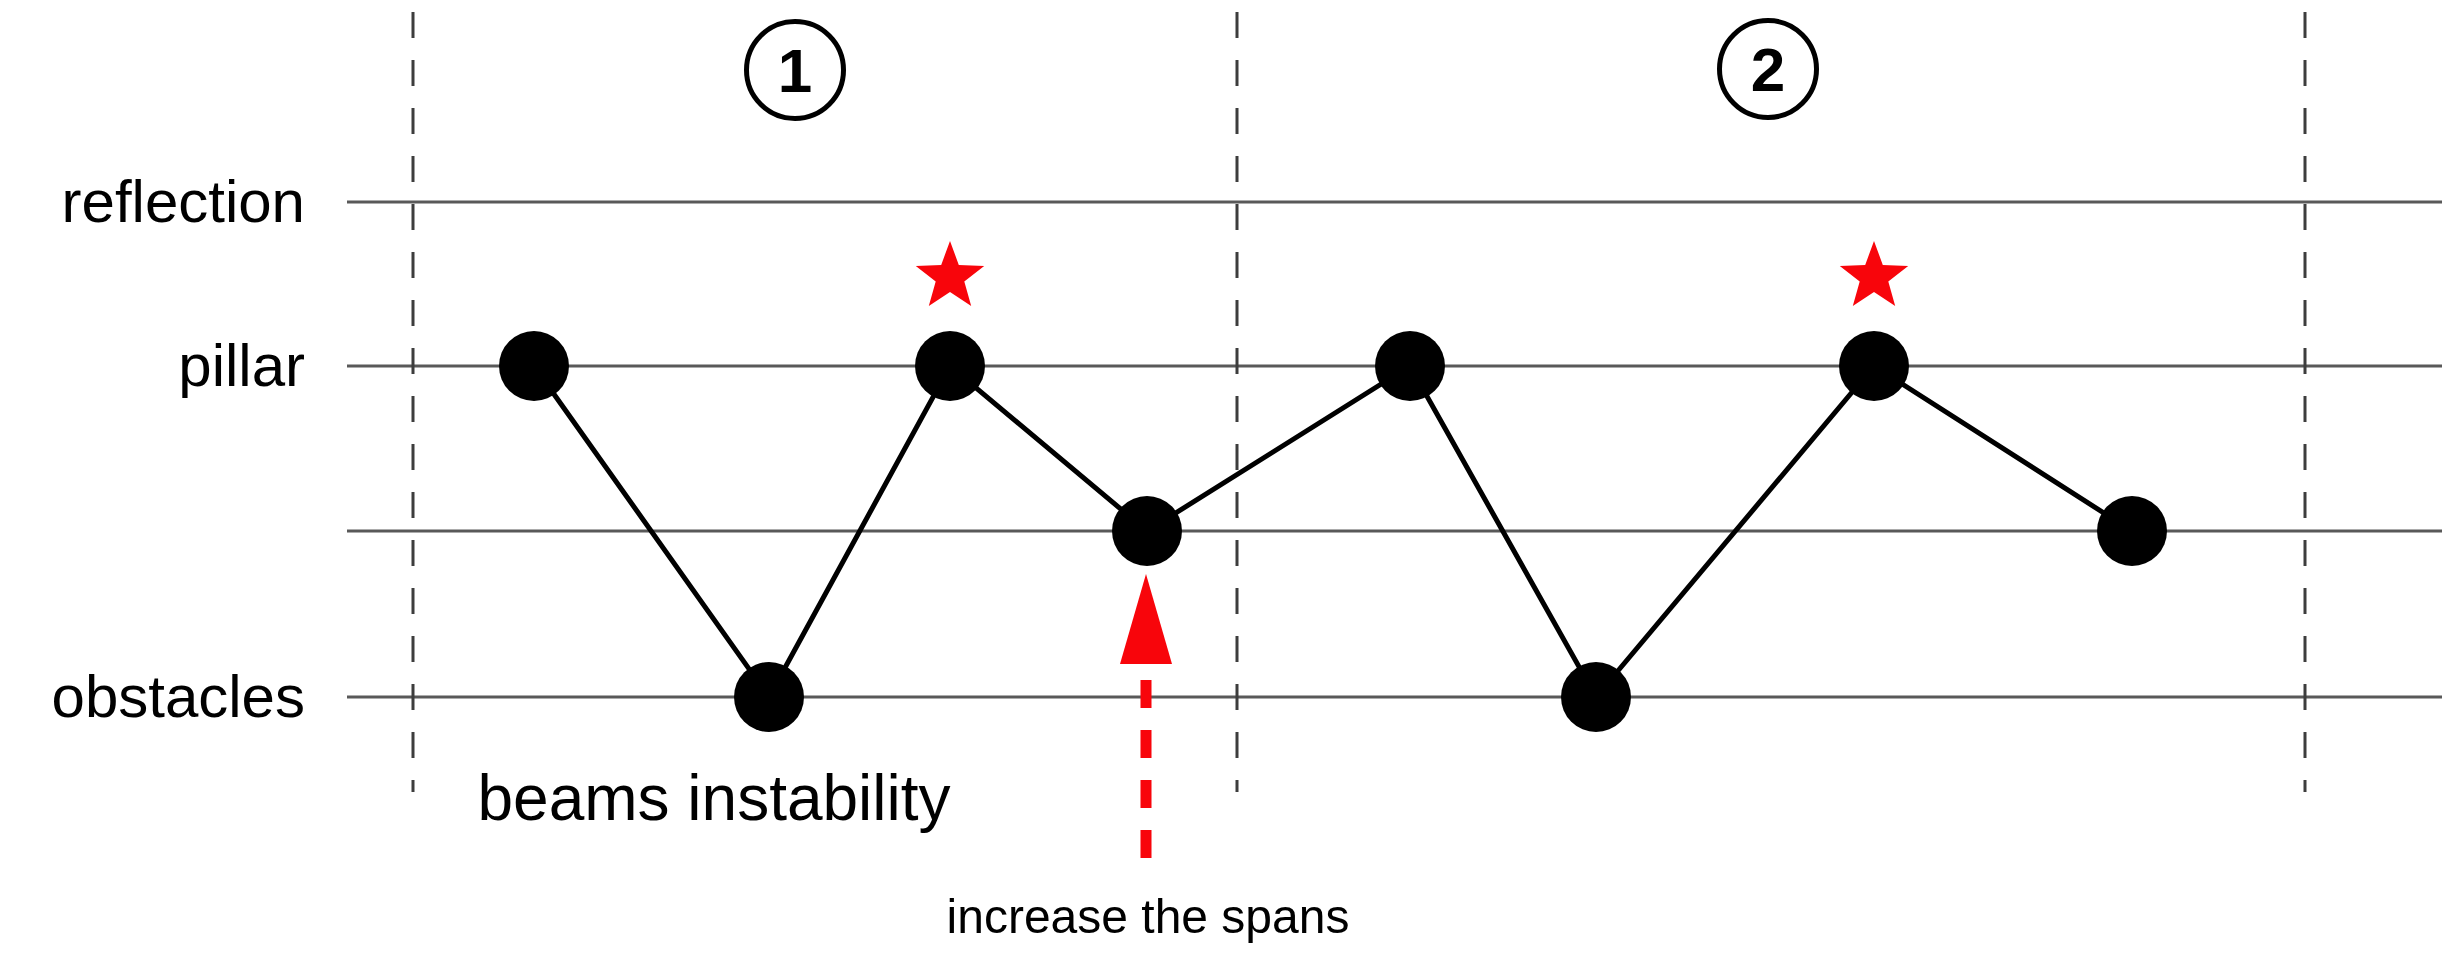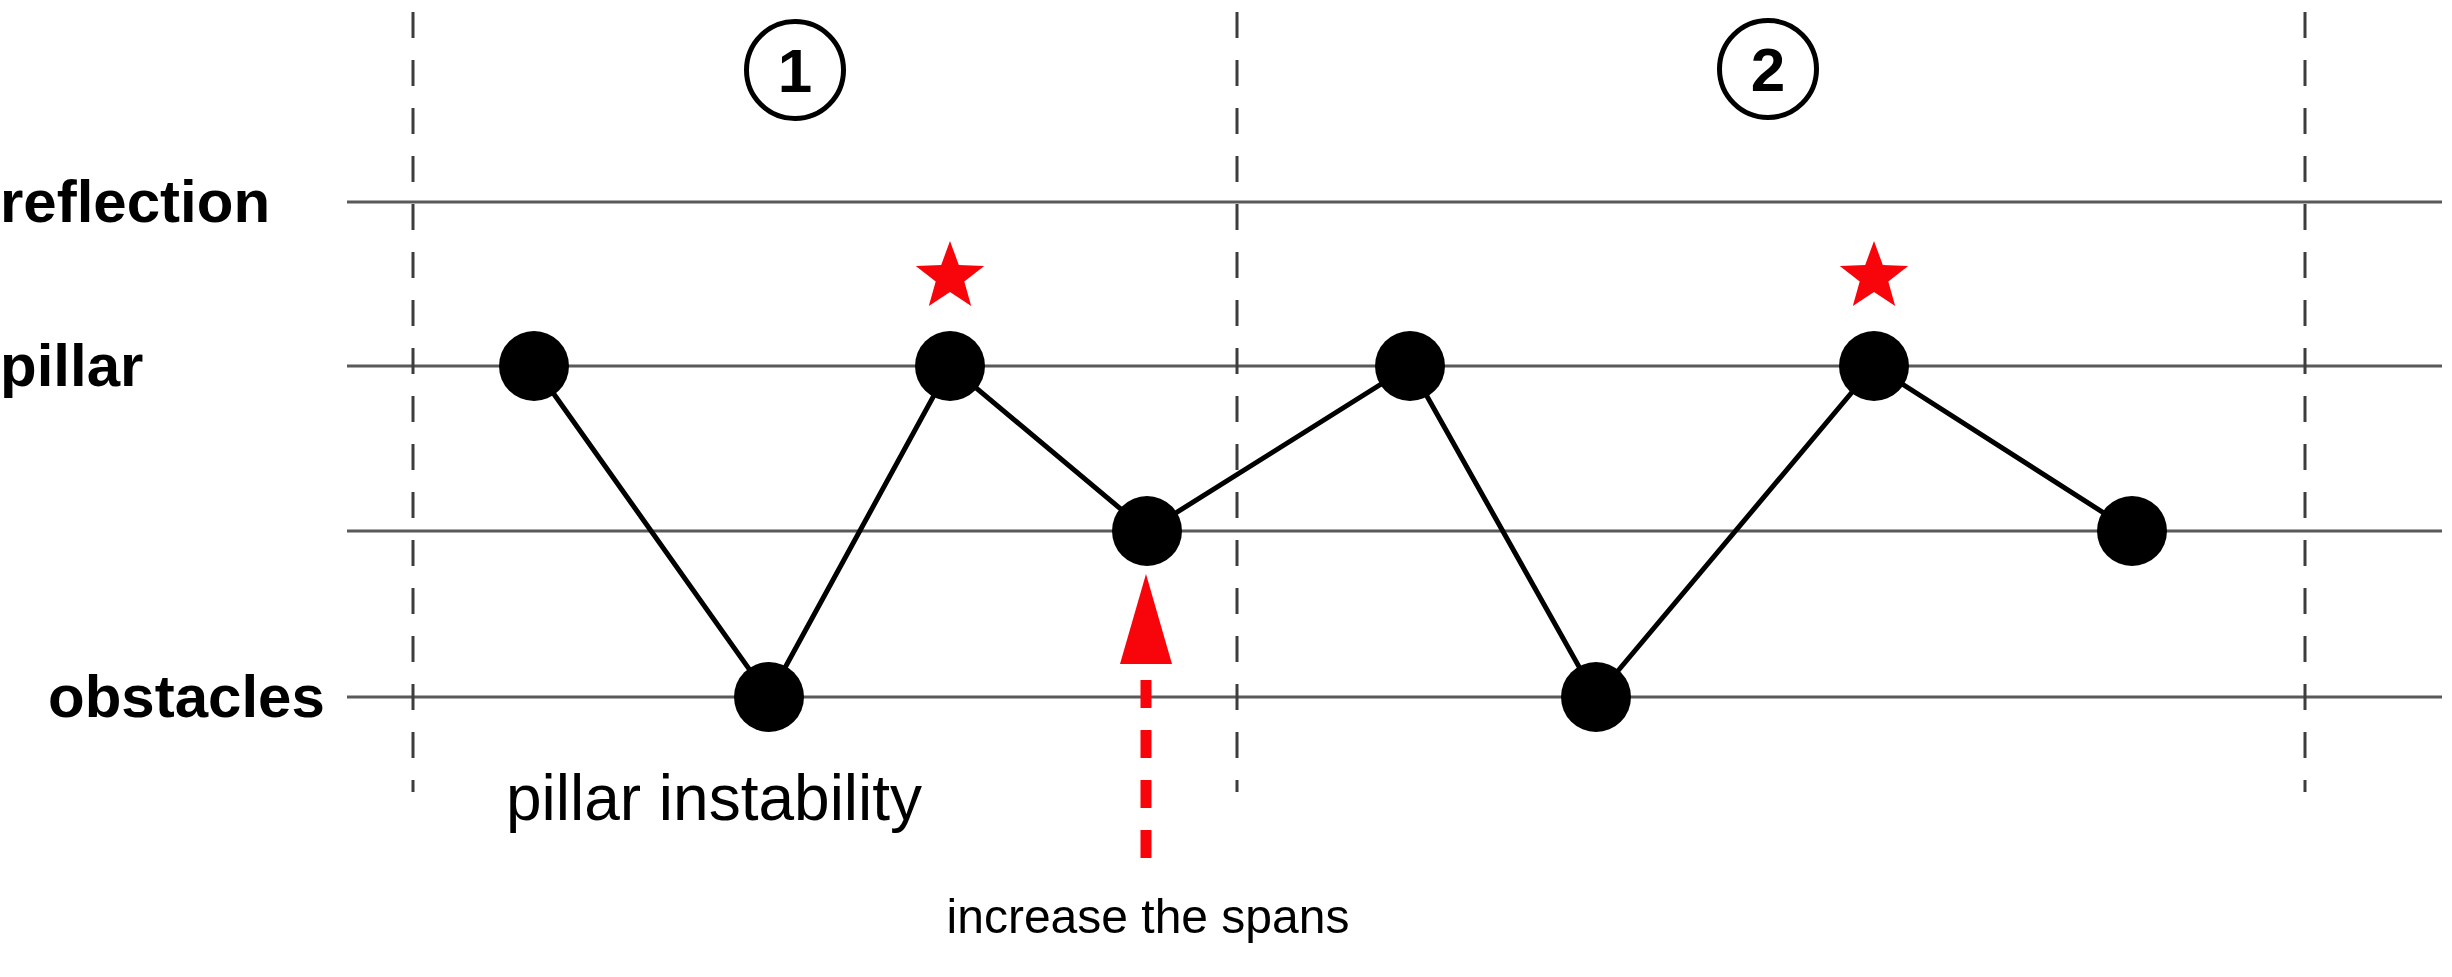--- a/index.html
+++ b/index.html
@@ -7,22 +7,22 @@
     position:relative;
     width:2452px;height:977px;
     background:#ffffff;
     font-family:"Liberation Sans", sans-serif;
     overflow:hidden;
   }
   .canvas svg{position:absolute;left:0;top:0;}
   .axis-label{
     position:absolute;left:0;width:305px;
     transform:translateY(-50%);
-    text-align:left;
-    font-size:60px;font-weight:bold;color:#000;
+    text-align:right;
+    font-size:60px;font-weight:normal;color:#000;
     line-height:1;letter-spacing:0;
     white-space:nowrap;
   }
   .section-badge{
     position:absolute;
     transform:translate(-50%,-50%);
     width:92px;height:92px;
     border:5px solid #000;border-radius:50%;
     display:flex;align-items:center;justify-content:center;
     font-size:62px;font-weight:bold;color:#000;
@@ -64,21 +64,21 @@
       <circle cx="1874" cy="366" r="35" fill="#000000"></circle>
       <circle cx="2132" cy="531" r="35" fill="#000000"></circle>
       <polygon points="950.0,241.0 958.8,264.9 984.2,265.9 964.3,281.6 971.2,306.1 950.0,292.0 928.8,306.1 935.7,281.6 915.8,265.9 941.2,264.9" fill="#f8050b"></polygon>
       <polygon points="1874.0,241.0 1882.8,264.9 1908.2,265.9 1888.3,281.6 1895.2,306.1 1874.0,292.0 1852.8,306.1 1859.7,281.6 1839.8,265.9 1865.2,264.9" fill="#f8050b"></polygon>
       <polygon points="1146,574 1120,664 1172,664" fill="#f8050b"></polygon>
       <line x1="1146" y1="680" x2="1146" y2="858" stroke="#f8050b" stroke-width="11" stroke-dasharray="28 22"></line>
     </svg>
 
   <div class="axis-label" style="top: 202px;">reflection</div>
   <div class="axis-label" style="top: 366px;">pillar</div>
-  <div class="axis-label" style="top: 697px; margin-left: 48px;">obstacles</div>
+  <div class="axis-label" style="top: 697px;">obstacles</div>
 
   <div class="section-badge" style="left: 795px; top: 70px;">1</div>
   <div class="section-badge" style="left: 1768px; top: 69px;">2</div>
 
-  <div class="caption" style="left: 714px; top: 798px;">pillar instability</div>
+  <div class="caption" style="left: 714px; top: 798px;">beams instability</div>
 
   <div class="annotation-label" style="left: 1148px; top: 917px;">increase the spans</div>
 </div>
 
 </body></html>

